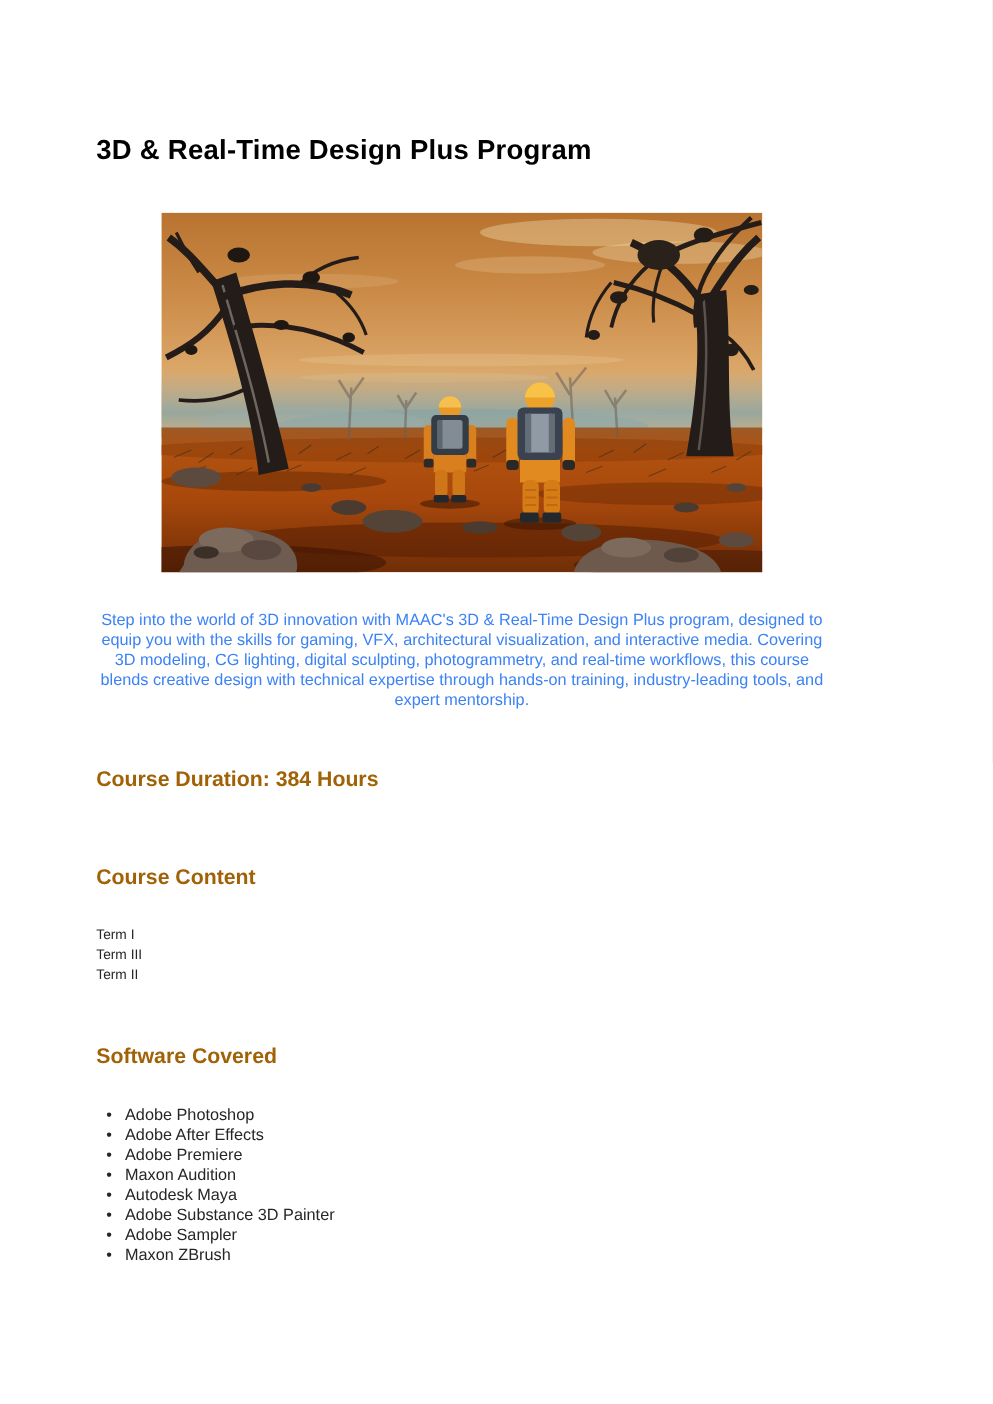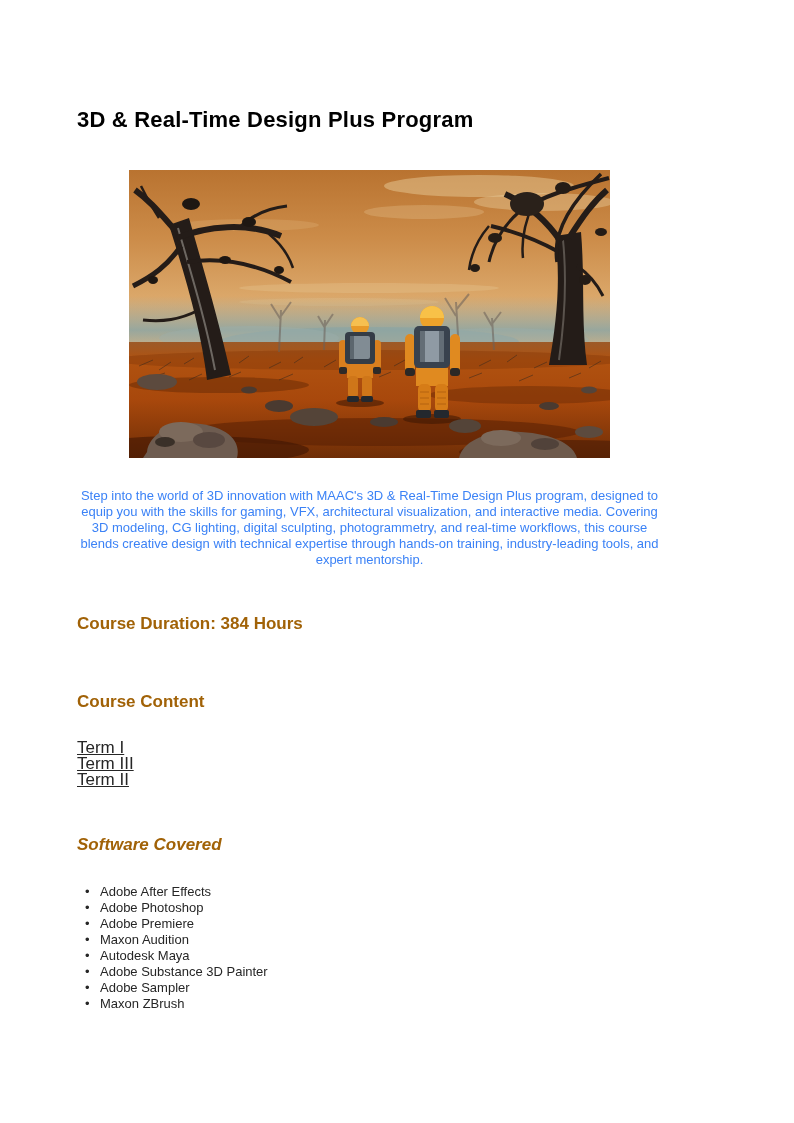--- a/index.html
+++ b/index.html
@@ -40,26 +40,25 @@
   }
   h2.doc-h2 {
     font-size: 17px;
     line-height: 18px;
     font-weight: 700;
     color: #a16207;
     margin: 0;
   }
   h2.h2-duration { margin-top: 47px; }
   h2.h2-content  { margin-top: 60px; }
-  h2.h2-software { margin-top: 48px; font-style: italic; }
+  h2.h2-software { margin-top: 48px; }
   .terms {
     margin-top: 29px;
-    font-size: 17px;
+    font-size: 11px;
     line-height: 16px;
-    text-decoration: underline;
   }
   .terms .term-line { height: 16px; }
   ul.software-list {
     margin: 30px 0 0 0;
     padding: 0 0 0 23px;
     list-style: none;
     font-size: 13px;
     line-height: 16px;
   }
   ul.software-list li { position: relative; height: 16px; }
@@ -252,22 +251,22 @@
 
   <div class="terms">
     <div class="term-line">Term I</div>
     <div class="term-line">Term III</div>
     <div class="term-line">Term II</div>
   </div>
 
   <h2 class="doc-h2 h2-software">Software Covered</h2>
 
   <ul class="software-list">
+    <li>Adobe Photoshop</li>
     <li>Adobe After Effects</li>
-    <li>Adobe Photoshop</li>
     <li>Adobe Premiere</li>
     <li>Maxon Audition</li>
     <li>Autodesk Maya</li>
     <li>Adobe Substance 3D Painter</li>
     <li>Adobe Sampler</li>
     <li>Maxon ZBrush</li>
   </ul>
 
 </div>
 

